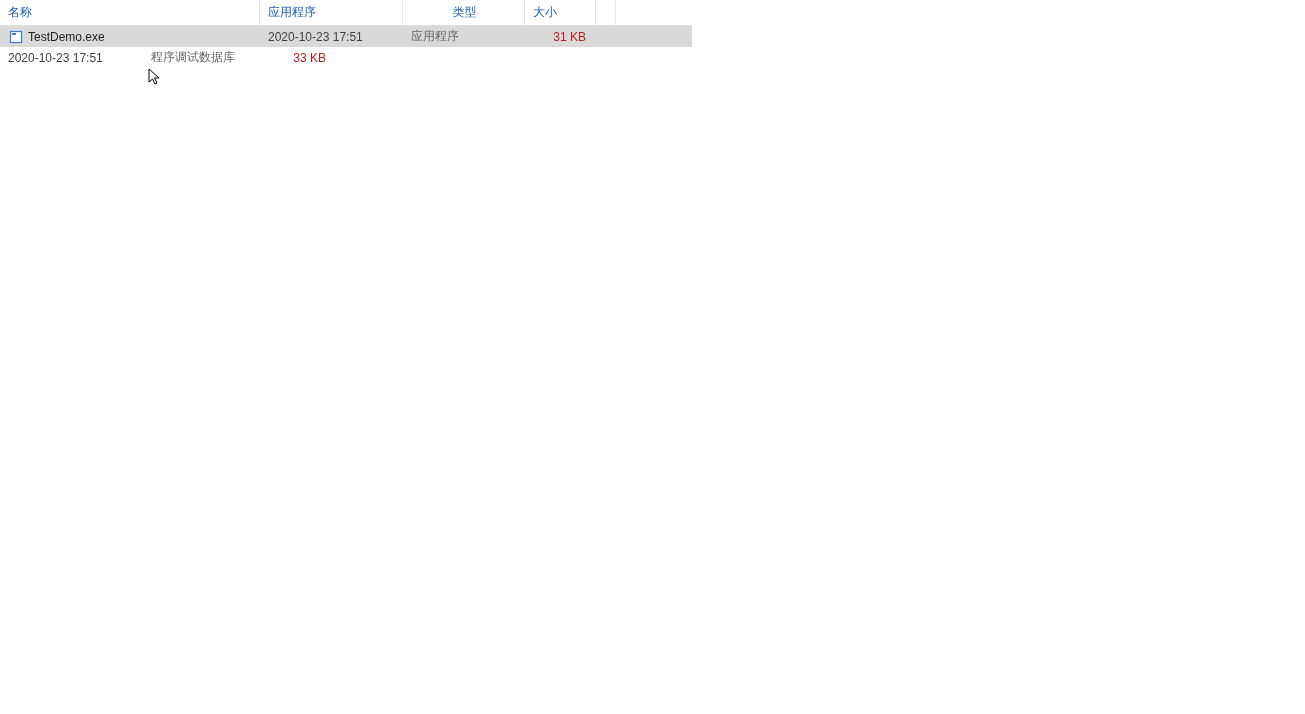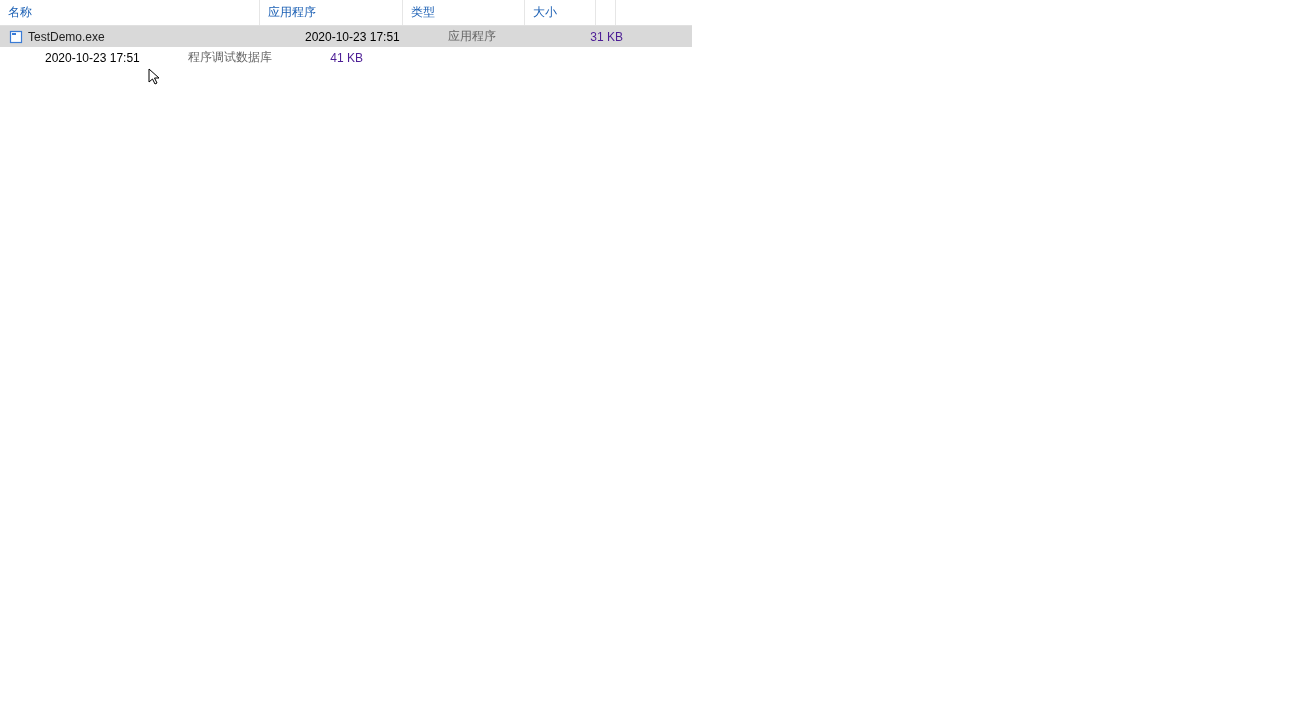--- a/index.html
+++ b/index.html
@@ -27,21 +27,21 @@
       padding: 2px 6px 2px 8px;
       color: #1a5fb4;
       font-size: 12px;
       border-right: 1px solid #e6e6e6;
       display: flex;
       align-items: center;
       height: 100%;
     }
     .col-name { width: 260px; }
     .col-date { width: 143px; }
-    .col-type { width: 122px; }
+    .col-type { width: 122px; justify-content: center; }
     .col-size { width: 71px; }
     .col-tail { width: 20px; border-right: 1px solid #e6e6e6; }
     .file-row {
       display: flex;
       height: 21px;
       align-items: center;
       font-size: 12px;
     }
     .file-row.selected {
       background: #d9d9d9;
@@ -53,23 +53,23 @@
       padding: 0 6px 0 8px;
       color: #333;
       overflow: hidden;
       white-space: nowrap;
       text-overflow: ellipsis;
       display: flex;
       align-items: center;
       height: 100%;
     }
     .cell-name { width: 260px; color: #222; }
-    .cell-date { width: 143px; color: #000000; margin-left: 37px; }
+    .cell-date { width: 143px; color: #404040; }
     .cell-type { width: 122px; color: #666; text-align: center; }
-    .cell-size { width: 71px; color: #4c1d95; justify-content: flex-end; padding-right: 10px; }
+    .cell-size { width: 71px; color: #b91c1c; justify-content: flex-end; padding-right: 10px; }
     .icon {
       width: 16px;
       height: 16px;
       margin-right: 4px;
       flex-shrink: 0;
       display: inline-flex;
       align-items: center;
       justify-content: center;
     }
     .cursor {
@@ -112,21 +112,21 @@
     </div>
     <div class="cell cell-date">2020-10-23 17:51</div>
     <div class="cell cell-type">应用程序</div>
     <div class="cell cell-size">31 KB</div>
   </div>
 
 
   <div class="file-row">
     <div class="cell cell-date">2020-10-23 17:51</div>
     <div class="cell cell-type">程序调试数据库</div>
-    <div class="cell cell-size">41 KB</div>
+    <div class="cell cell-size">33 KB</div>
   </div>
 
 </div>
 
 <div class="cursor">
   <svg width="14" height="18" viewBox="0 0 14 18">
     <path d="M1 1 L1 14 L4.5 11 L7 16 L9 15 L6.5 10 L11 10 Z" fill="#fff" stroke="#000" stroke-width="1"></path>
   </svg>
 </div>
 

